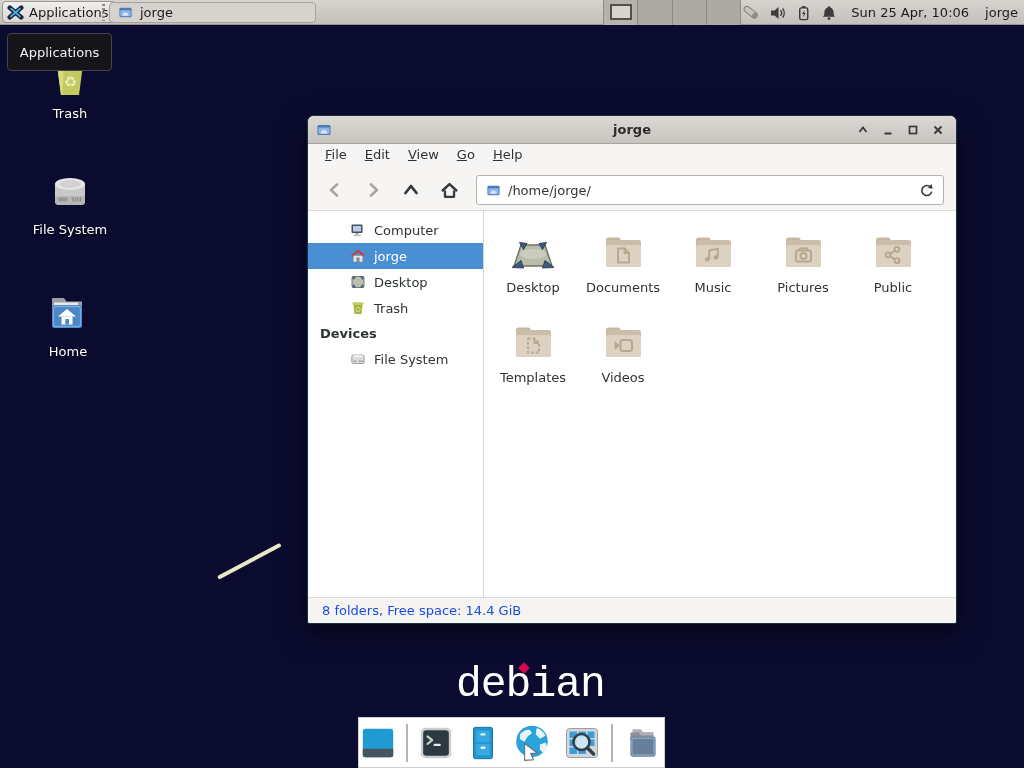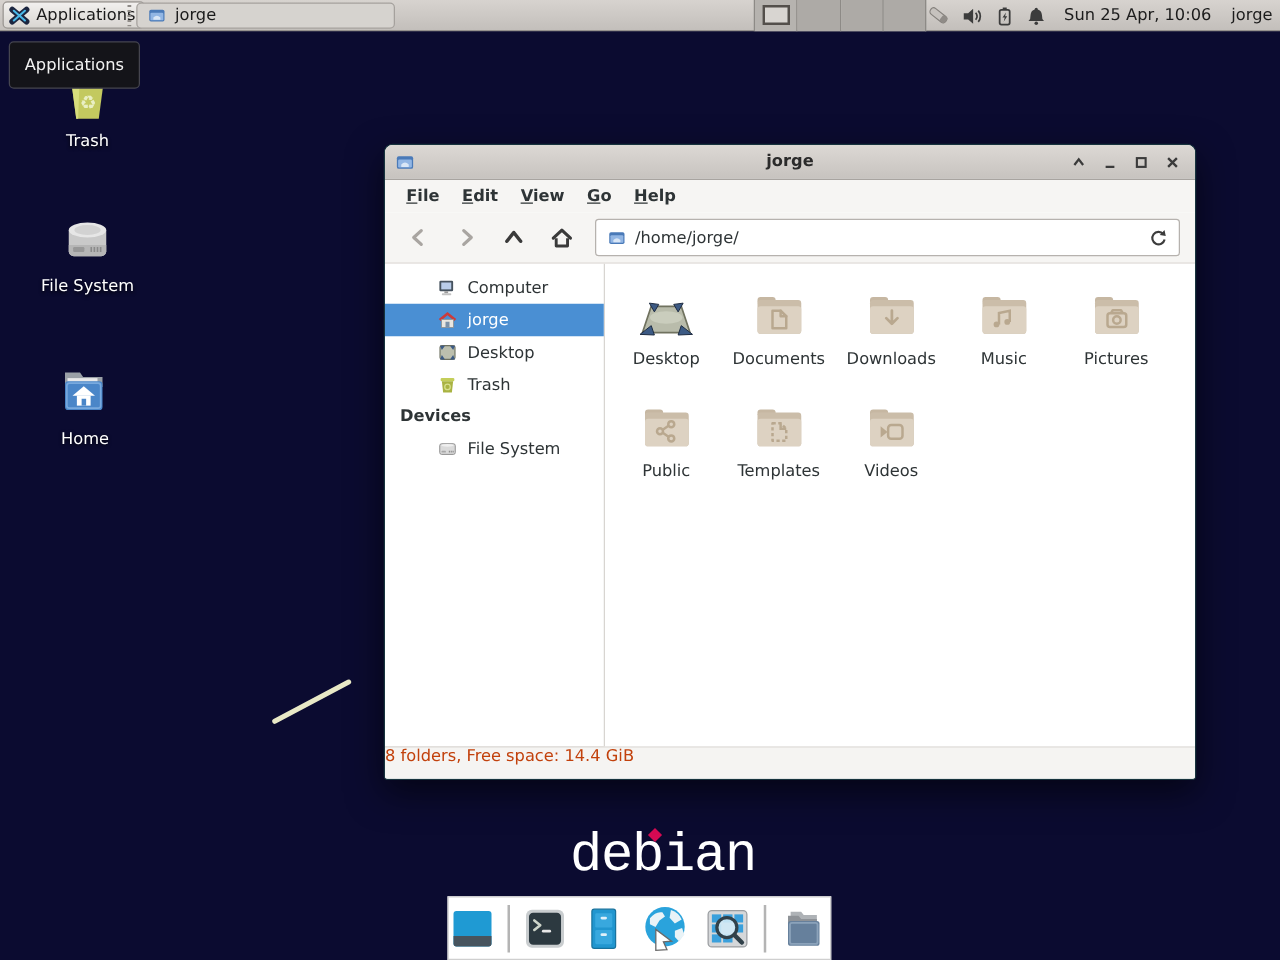--- a/index.html
+++ b/index.html
@@ -43,21 +43,21 @@
   .window { position:absolute; left:307px; top:115px; width:650px; height:509px;
     border:1px solid #17333d; border-radius:7px 7px 3px 3px; box-shadow:0 10px 28px rgba(0,0,0,.55);
     display:flex; flex-direction:column; background:#fff; z-index:30; overflow:hidden; }
   .titlebar { height:28px; background:linear-gradient(#dcd8d4,#c7c3bf); border-bottom:1px solid #a8a4a0;
     position:relative; display:flex; align-items:center; flex:0 0 auto; }
   .titlebar .win-icon { position:absolute; left:8px; top:6px; }
   .titlebar .title { position:absolute; left:0; right:0; text-align:center; font-weight:bold; color:#2b2b2b; }
   .win-controls { position:absolute; right:8px; top:0; height:28px; display:flex; align-items:center; gap:4px; }
   .win-controls .wbtn { width:21px; height:22px; display:flex; align-items:center; justify-content:center; border-radius:3px; }
 
-  .menubar { height:26px; background:#f6f5f3; display:flex; align-items:center; padding-left:8px; flex:0 0 auto;font-weight:bold; }
+  .menubar { height:26px; background:#f6f5f3; display:flex; align-items:flex-start; padding-left:8px; flex:0 0 auto; }
   .menu-item { display:inline-block; padding:3px 9px; color:#2e3436; }
   .menu-item::first-letter { text-decoration:underline; }
 
   .toolbar { height:41px; background:#f6f5f3; border-bottom:1px solid #dbd8d4; display:flex; align-items:center;
     padding:0 12px 0 10px; gap:4px; flex:0 0 auto; }
   .tool-btn { width:34px; height:30px; display:flex; align-items:center; justify-content:center; border-radius:3px; }
   .pathbar { flex:1; height:30px; margin-left:6px; background:#fff; border:1px solid #b6b2ae; border-radius:3px;
     display:flex; align-items:center; gap:7px; padding:0 9px; }
   .pathbar .path-text { flex:1; color:#2e3436; }
 
@@ -67,22 +67,22 @@
   .side-item { height:26px; display:flex; align-items:center; gap:8px; padding-left:42px; color:#2e3436; }
   .side-item.selected { background:#4a8fd3; color:#fff; }
   .side-item svg { flex:0 0 auto; }
 
   .filepane { flex:1; background:#fff; position:relative; }
   .filegrid { display:flex; flex-wrap:wrap; padding:13px 0 0 4px; }
   .file-item { width:90px; height:90px; display:flex; flex-direction:column; align-items:center; }
   .file-item svg { width:48px; height:48px; margin-top:4px; }
   .file-item .flbl { margin-top:4px; color:#2e3436; }
 
-  .statusbar { height:26px; background:#f5f4f2; border-top:1px solid #dbd8d4; display:flex; align-items:flex-start;
-    color:#c2410c; flex:0 0 auto; }
+  .statusbar { height:26px; background:#f5f4f2; border-top:1px solid #dbd8d4; display:flex; align-items:center;
+    padding-left:14px; color:#1d4ed8; flex:0 0 auto; }
 
   
   .debian { position:absolute; left:456px; top:660px; font-family:Liberation Mono, monospace;
     font-size:43px; color:#fff; letter-spacing:-1px; z-index:10;text-align:right; }
   .debian .red-dot { position:absolute; left:64px; top:4px; width:8px; height:8px; background:#d70a53; transform:rotate(45deg); }
 
   
   .dock { position:absolute; left:358px; top:717px; width:307px; height:51px; background:#fff;
     border:1px solid #cfcfcf; display:flex; align-items:center; justify-content:center; gap:9px; z-index:20; }
   .dock-sep { width:2px; height:38px; background:#b4b4b4; }
@@ -355,31 +355,20 @@
             <rect x="7" y="12" width="35" height="27" rx="2.5" fill="#cbbda9"></rect>
             <rect x="7" y="17" width="35" height="22" rx="2.5" fill="#ddd2c2"></rect>
             <g fill="none" stroke="#b9a88f" stroke-width="2" stroke-linejoin="round" stroke-linecap="round">
               <path d="M19 20.5 h6.5 l4.5 4.5 v9.5 h-11 z"></path>
                 <path d="M25.5 20.5 v4.5 h4.5"></path>
             </g>
           </svg>
           <span class="flbl">Documents</span>
         </div>
 
-        <div class="file-item">
-          <svg viewBox="0 0 48 48">
-            <path d="M7 12 q0 -2.5 2.5 -2.5 h9.5 q2.5 0 2.5 2.5 v2 H7 z" fill="#c6b7a2"></path>
-            <rect x="7" y="12" width="35" height="27" rx="2.5" fill="#cbbda9"></rect>
-            <rect x="7" y="17" width="35" height="22" rx="2.5" fill="#ddd2c2"></rect>
-            <g fill="none" stroke="#b9a88f" stroke-width="2.2" stroke-linejoin="round" stroke-linecap="round">
-              <path d="M24.5 20.5 v10 M20 26.5 l4.5 4.5 4.5 -4.5"></path>
-            </g>
-          </svg>
-          <span class="flbl">Downloads</span>
-        </div>
 
         <div class="file-item">
           <svg viewBox="0 0 48 48">
             <path d="M7 12 q0 -2.5 2.5 -2.5 h9.5 q2.5 0 2.5 2.5 v2 H7 z" fill="#c6b7a2"></path>
             <rect x="7" y="12" width="35" height="27" rx="2.5" fill="#cbbda9"></rect>
             <rect x="7" y="17" width="35" height="22" rx="2.5" fill="#ddd2c2"></rect>
             <g fill="none" stroke="#b9a88f" stroke-width="2">
               <path d="M20.2 31.5 v-9 l8.6 -1.8 v8.8"></path>
             </g>
             <circle cx="18.2" cy="31.5" r="2.3" fill="#b9a88f"></circle>

